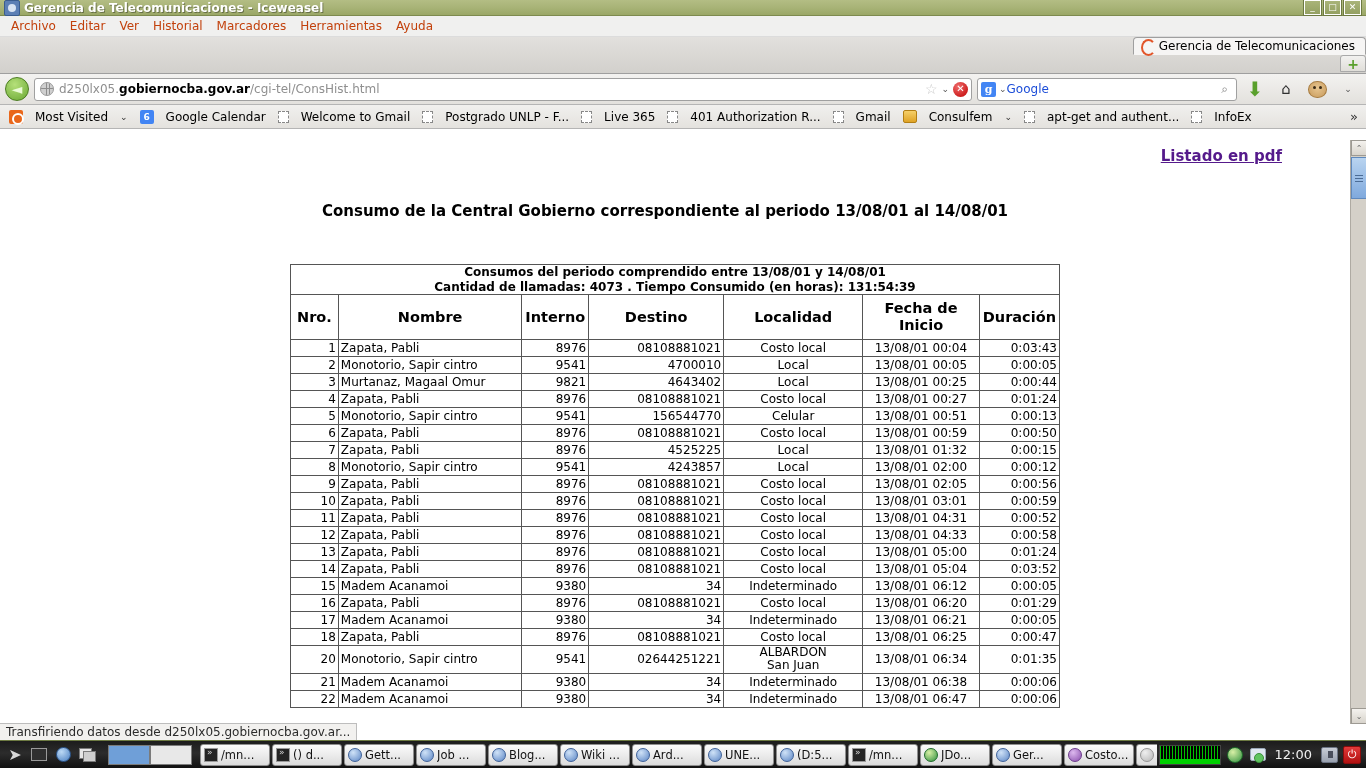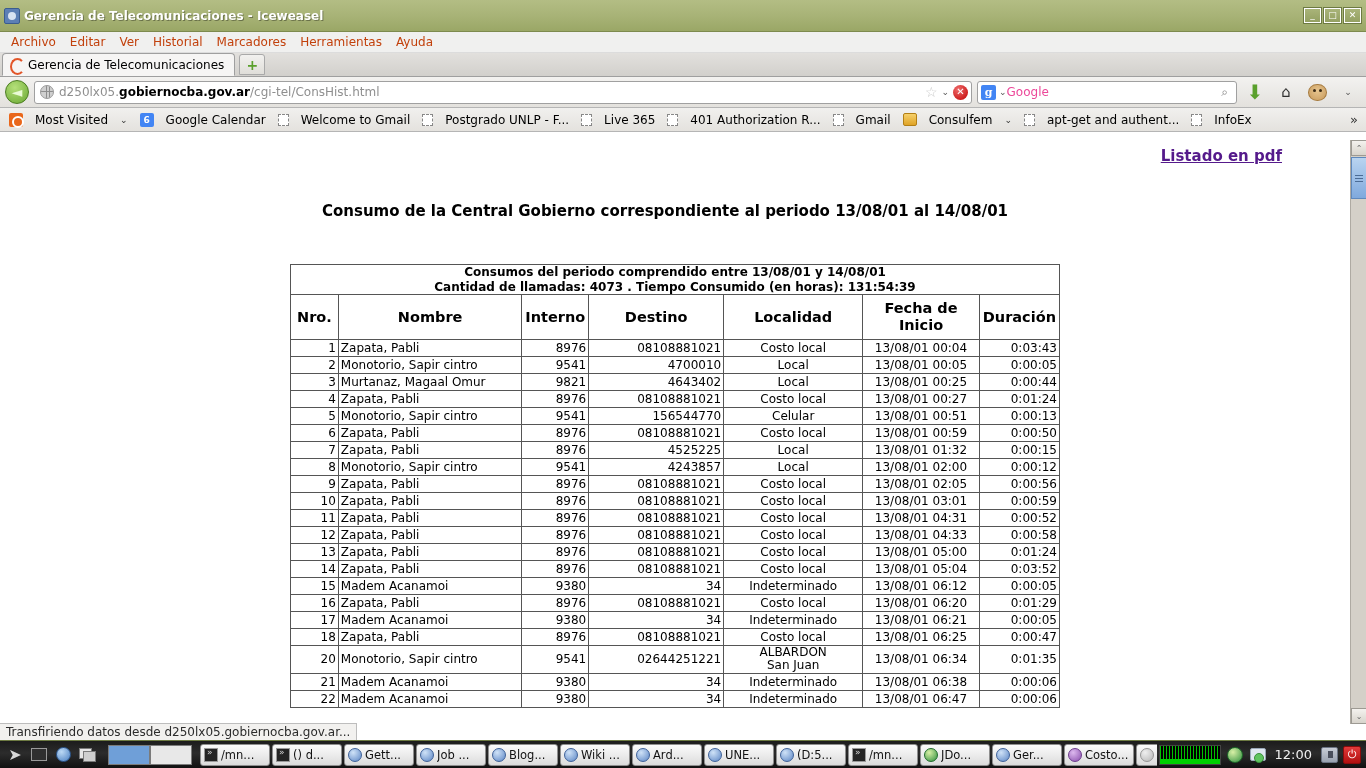--- a/index.html
+++ b/index.html
@@ -8,21 +8,21 @@
     width: 1366px; height: 768px;
     overflow: hidden;
     font-family: "DejaVu Sans", sans-serif;
     font-size: 12px;
     background: #ffffff;
   }
   #app { position: relative; width: 1366px; height: 768px; overflow: hidden; }
 
   
   .titlebar {
-    height: 32px;
+    height: 16px;
     background: linear-gradient(to bottom, #b3bd84 0%, #a8b377 50%, #9aa766 100%);
     border-bottom: 1px solid #7d8a4e;
     display: flex; align-items: center;
     padding: 0 2px;
   }
   .tb-icon {
     width: 16px; height: 16px; margin: 0 4px 0 2px;
     background: #5c7fb5;
     border: 1px solid #3a5c8f;
     border-radius: 2px;
@@ -63,26 +63,27 @@
     border-bottom: 1px solid #dcdcdc;
     display: flex; align-items: center;
     padding-left: 4px;
     font-size: 12px;
     color: #c2410c;
   }
   .menu-item { padding: 2px 7px; white-space: nowrap; }
 
   
   .tabbar {
-    height: 24px;
+    height: 37px;
     background: linear-gradient(to bottom, #e2e0dd, #d2d0cc);
     border-bottom: 1px solid #9f9f9f;
     display: flex; align-items: flex-end;
     padding-left: 2px;
     position: relative;
+    flex-direction: column;
   }
   .tab {
     height: 23px;
     background: #f6f5f4;
     border: 1px solid #9f9f9f;
     border-bottom: 1px solid #f6f5f4;
     border-radius: 4px 4px 0 0;
     display: flex; align-items: center;
     padding: 0 10px 0 6px;
     font-size: 12px;
@@ -170,21 +171,21 @@
   .searchbar {
     width: 260px; height: 23px;
     background: #fff; border: 1px solid #a0a0a0; border-radius: 3px;
     display: flex; align-items: center; padding: 0 3px 0 3px;
   }
   .g-icon {
     width: 15px; height: 15px; background: #4285f4; color: #fff;
     font-weight: bold; font-size: 11px; line-height: 15px; text-align: center;
     border-radius: 2px; margin-right: 3px; font-family: "DejaVu Serif", serif;
   }
-  .search-placeholder { flex:1; color:#ec4899; font-size:12px; }
+  .search-placeholder { flex:1; color:#1d4ed8; font-size:12px; }
   .mag-icon {
     width: 17px; height: 17px;
     display: flex; align-items: center; justify-content: center;
     color: #8b8b8b; font-size: 12px;
   }
   .tool-icon { width: 26px; height: 26px; display:flex; align-items:center; justify-content:center; }
   .dl-arrow { color: #5aa02c; font-size: 20px; line-height: 1; }
   .home-ico { font-size: 15px; color: #303030; }
   .monkey {
     width: 19px; height: 17px; border-radius: 48%;

